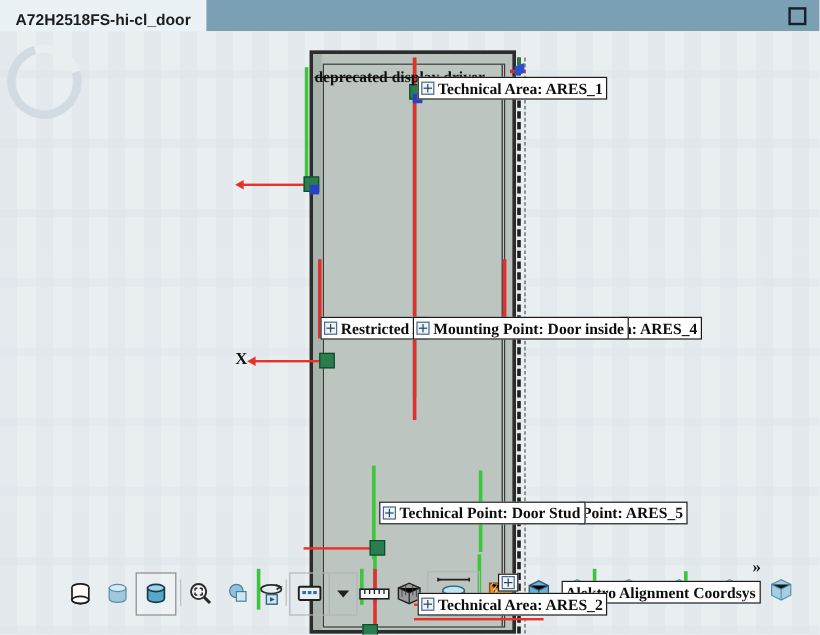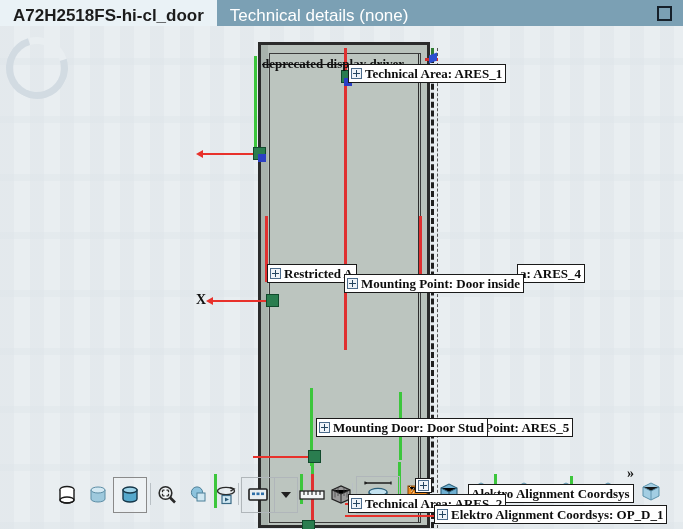--- a/index.html
+++ b/index.html
@@ -14,21 +14,21 @@
 
   
   .tabbar{
     position:absolute;left:0;top:0;width:683px;height:26px;
     background:#7ba0b4;
     display:flex;align-items:stretch;
   }
   .tab{
     display:flex;align-items:center;
     padding:16px 13px;
-    font-size:17px;
+    font-size:13px;
     color:#ffffff;
     white-space:nowrap;
     cursor:default;
   }
   .tab.active{
     background:#eaf2f6;
     color:#1c1c1c;
     font-weight:600;
   }
   .winbtn{
@@ -170,23 +170,20 @@
 </style>
 </head>
 <body>
 
 <div id="root">
 
   <div class="tabbar">
     <div class="tab active">
       <span>A72H2518FS-hi-cl_door</span>
     </div>
-    <div class="tab">
-      <span>Technical details (none)</span>
-    </div>
     <div class="winbtn">
       <div class="sq"></div>
     </div>
   </div>
 
   <div class="canvas">
     <div class="watermark"></div>
     <div class="spinner"></div>
 
     <div class="model">
@@ -249,32 +246,32 @@
     <div class="callout" style="left:348px;top:38px;z-index:30;">
       <span class="plusbox"></span>
       <span>Technical Area: ARES_1</span>
     </div>
 
     <div class="callout" style="left:267px;top:238px;z-index:28;">
       <span class="plusbox"></span>
       <span>Restricted A</span>
     </div>
 
-    <div class="callout" style="left:344px;top:248px;z-index:31;">
+    <div class="callout" style="left:344px;top:238px;z-index:31;">
       <span class="plusbox"></span>
       <span>Mounting Point: Door inside</span>
     </div>
 
     <div class="callout" style="left:517px;top:238px;z-index:29;">
       <span>a: ARES_4</span>
     </div>
 
     <div class="callout" style="left:316px;top:392px;z-index:31;">
       <span class="plusbox"></span>
-      <span>Mounting Door: Door Stud</span>
+      <span>Technical Point: Door Stud</span>
     </div>
 
     <div class="callout" style="left:482px;top:392px;z-index:30;">
       <span>Point: ARES_5</span>
     </div>
   </div>
 
   <div class="toolbar">
 
     <div class="tbtn" style="left:52px;top:9px;pointer-events:auto;">
@@ -418,22 +415,18 @@
 
   <div class="callout" style="left:468px;top:484px;z-index:55;color:#0d0d0d;">
     <span>Alektro Alignment Coordsys</span>
   </div>
 
   <div class="callout" style="left:348px;top:494px;z-index:58;">
     <span class="plusbox"></span>
     <span>Technical Area: ARES_2</span>
   </div>
 
-  <div class="callout" style="left:434px;top:505px;z-index:62;">
-    <span class="plusbox"></span>
-    <span>Elektro Alignment Coordsys: OP_D_1</span>
-  </div>
 
   <div class="callout" style="left:415px;top:478px;z-index:57;padding:1px 2px;">
     <span class="plusbox"></span>
   </div>
 
 </div>
 
 </body></html>

